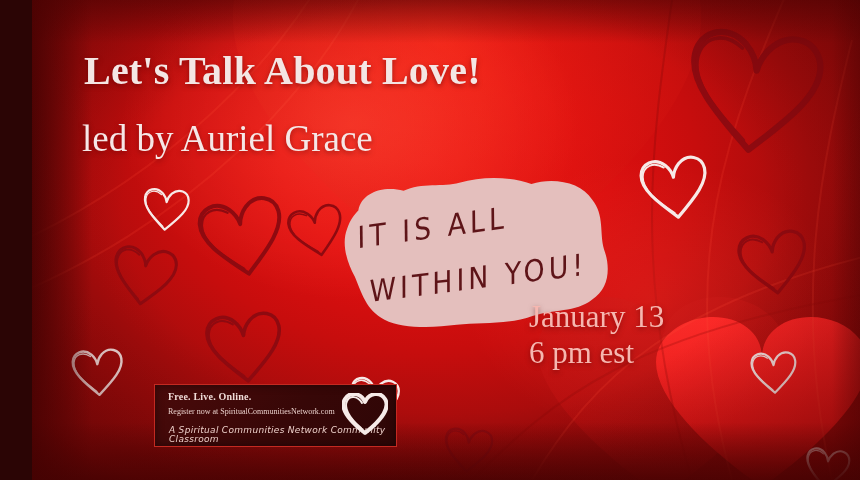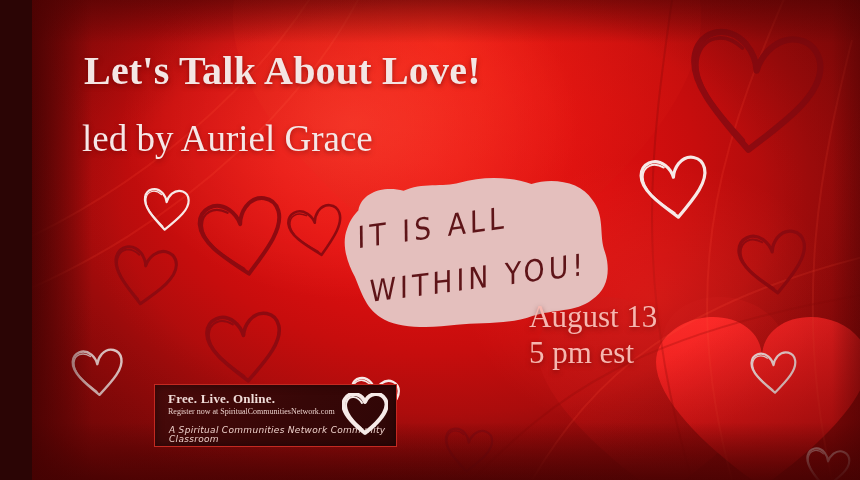--- a/index.html
+++ b/index.html
@@ -70,21 +70,21 @@
   .badge-line.l1{transform:skewX(-7deg) rotate(-1.5deg);}
   .badge-line.l2{transform:skewX(-7deg) rotate(-1deg);margin-left:6px;}
   
   .infobox{
     position:absolute;left:122px;top:384px;width:243px;height:63px;
     background:linear-gradient(135deg,#4a0a0a 0%,#370707 55%,#2e0606 100%);
     border:1px solid #c32a22;
     box-sizing:border-box;
     box-shadow:0 0 10px rgba(0,0,0,.45) inset;
   }
-  .info-l1{position:absolute;left:13px;top:6px;font-size:13px;font-weight:bold;color:#f0dcd8;letter-spacing:.2px;}
+  .info-l1{position:absolute;left:13px;top:6px;font-size:10px;font-weight:bold;color:#f0dcd8;letter-spacing:.2px;}
   .info-l2{position:absolute;left:13px;top:22px;font-size:8px;font-weight:normal;color:#e9cfca;letter-spacing:0px;}
   .info-l3{position:absolute;left:14px;top:40px;font-size:9px;font-style:italic;color:#eccfc9;letter-spacing:.3px;font-family:"DejaVu Sans",sans-serif;transform:scaleY(.92);}
   .info-heart{position:absolute;right:8px;top:8px;}
 </style>
 </head>
 <body>
 
 <div id="poster">
 
   <div class="bg-base"></div>
@@ -166,22 +166,22 @@
                C168 150 140 146 116 148 C92 150 62 150 44 140 C26 130 22 112 16 96
                C8 80 4 62 10 48 C14 38 18 34 22 30 Z" fill="#e4bfbd"></path>
     </svg>
     <div class="badge-text">
       <div class="badge-line l1">IT IS ALL</div>
       <div class="badge-line l2">WITHIN YOU!</div>
     </div>
   </div>
 
   <div class="joinblock">
-    <div>August 13</div>
-    <div>5 pm est</div>
+    <div>January 13</div>
+    <div>6 pm est</div>
   </div>
 
   <div class="infobox">
     <div class="info-l1">Free. Live. Online.</div>
     <div class="info-l2">Register now at SpiritualCommunitiesNetwork.com</div>
     <div class="info-l3">A Spiritual Communities Network Community Classroom</div>
     <svg class="info-heart" width="46" height="44" viewBox="0 0 46 44">
       <path d="M23 40 C5 26 -2 14 3 6 C8 -2 19 0 23 9 C27 0 38 -2 43 6 C48 14 41 26 23 40 Z" fill="none" stroke="#f6ebe8" stroke-width="4" stroke-linejoin="round" stroke-linecap="round"></path>
       <path d="M19 35 C6 24 2 14 5 8 C8 2 16 3 20 10" fill="none" stroke="#f6ebe8" stroke-width="2" stroke-linecap="round"></path>
     </svg>

